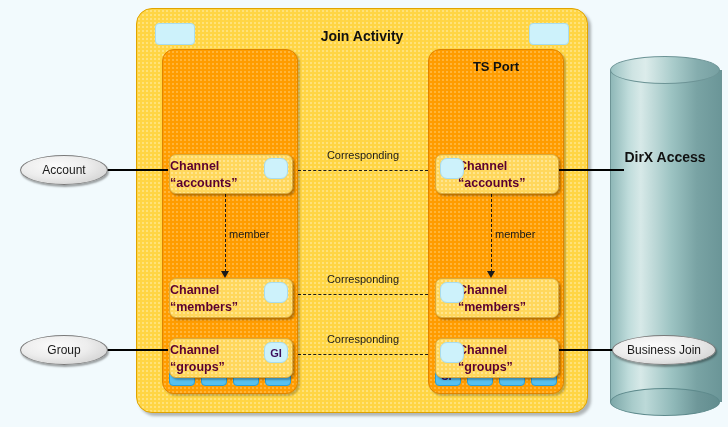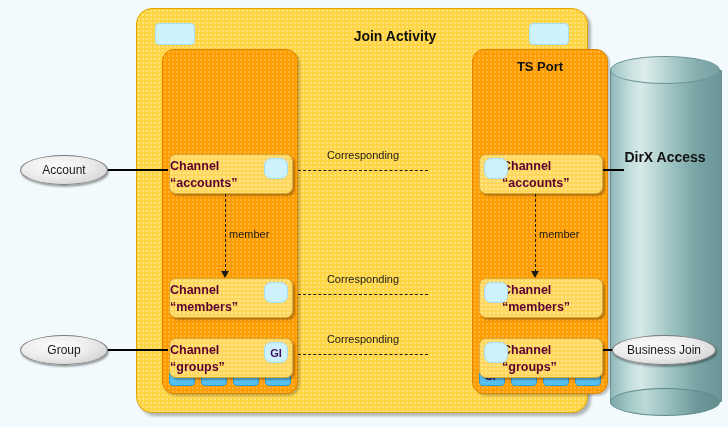--- a/index.html
+++ b/index.html
@@ -58,21 +58,21 @@
     background:#ffd544;
     background-image:radial-gradient(#ffe27a 1px, transparent 1px);
     background-size:4px 4px;
     border:1px solid #e0a400;
     border-radius:16px;
     box-shadow:3px 3px 3px rgba(0,0,0,0.28);
     box-sizing:border-box;
   }
   #activity-title{
     position:absolute;left:0;top:19px;width:100%;text-align:center;
-    font-size:14px;font-weight:bold;color:#111;padding-left:33px;
+    font-size:14px;font-weight:bold;color:#111;
   }
   .corner-badge{
     position:absolute;width:40px;height:22px;border-radius:4px;
     background:#cdf2fb;border:1px solid #a8dced;
     box-sizing:border-box;
   }
   .corner-badge.left{left:18px;top:14px;}
   .corner-badge.right{right:18px;top:14px;}
 
   
@@ -80,21 +80,21 @@
     position:absolute;top:40px;width:136px;height:345px;
     background:#ff9c00;
     background-image:radial-gradient(#ffb53a 1px, transparent 1px);
     background-size:4px 4px;
     border:1px solid #e08400;
     border-radius:12px;
     box-sizing:border-box;
     box-shadow:2px 2px 2px rgba(0,0,0,0.22);
   }
   #port-identity{left:25px;}
-  #port-ts{left:291px;margin-left:44px;}
+  #port-ts{left:291px;}
   .port-title{
     position:absolute;left:0;top:9px;width:100%;text-align:center;
     font-size:13px;font-weight:bold;color:#111;
   }
 
   
   .channel{
     position:absolute;left:6px;width:124px;height:40px;
     background:#ffd75c;
     background-image:radial-gradient(#ffe58e 1px, transparent 1px);

